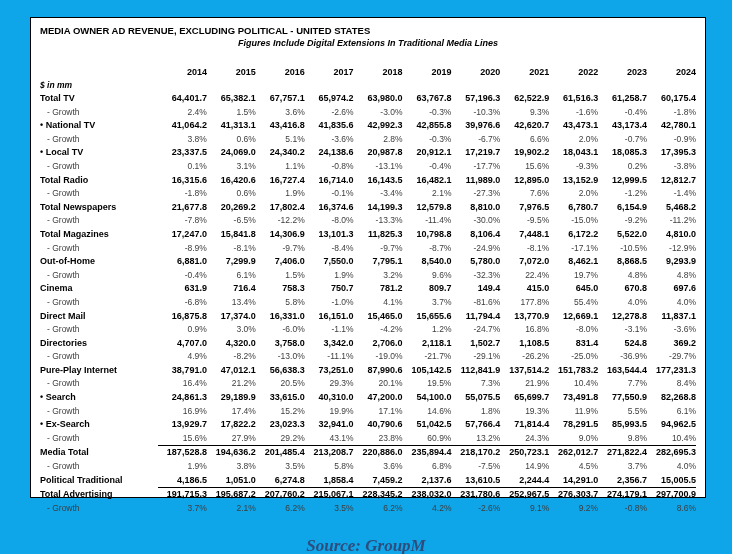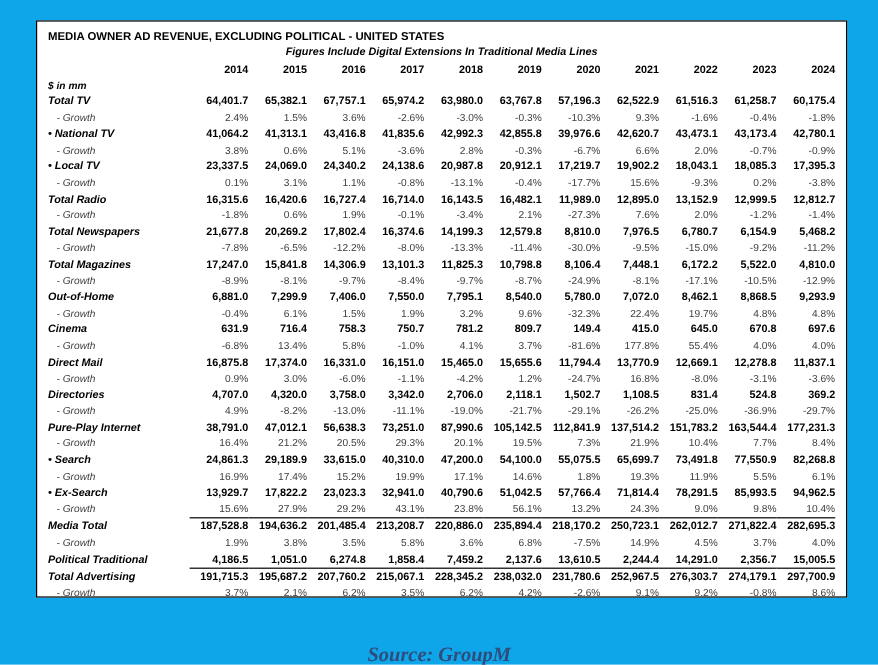--- a/index.html
+++ b/index.html
@@ -42,21 +42,21 @@
     font-style: italic;
     color: #000000;
     line-height: 12px;
     white-space: nowrap;
     text-align: center;
   }
   table.data {
     width: 100%;
     border-collapse: collapse;
     table-layout: fixed;
-    margin-top: 2px;
+    margin-top: 16px;
   }
   table.data col.c-label { width: 118px; }
   table.data th, table.data td {
     padding: 0;
     margin: 0;
     white-space: nowrap;
     color: #000000;
   }
   th.year {
     font-size: 9px;
@@ -76,21 +76,21 @@
     font-weight: bold;
     line-height: 13.6px;
   }
   tr.growth td {
     font-size: 8.5px;
     font-weight: normal;
     color: #3d3d3d;
     line-height: 13.6px;
   }
   td.num { text-align: right; }
-  td.lbl { text-align: left; font-style: italic; }
+  td.lbl { text-align: left; }
   tr.growth td.lbl { padding-left: 7px; }
   td.sep-top { border-top: 1.4px solid #000000; }
   .source {
     position: absolute;
     left: 0;
     width: 732px;
     top: 512px;
     text-align: center;
     font-family: "Liberation Serif", serif;
     font-style: italic;
@@ -505,21 +505,21 @@
             <td class="num">85,993.5</td>
             <td class="num">94,962.5</td>
           </tr>
           <tr class="growth">
             <td class="lbl">- Growth</td>
             <td class="num">15.6%</td>
             <td class="num">27.9%</td>
             <td class="num">29.2%</td>
             <td class="num">43.1%</td>
             <td class="num">23.8%</td>
-            <td class="num">56.1%</td>
+            <td class="num">60.9%</td>
             <td class="num">13.2%</td>
             <td class="num">24.3%</td>
             <td class="num">9.0%</td>
             <td class="num">9.8%</td>
             <td class="num">10.4%</td>
           </tr>
           <tr class="main">
             <td class="lbl">Media Total</td>
             <td class="num sep-top">187,528.8</td>
             <td class="num sep-top">194,636.2</td>

